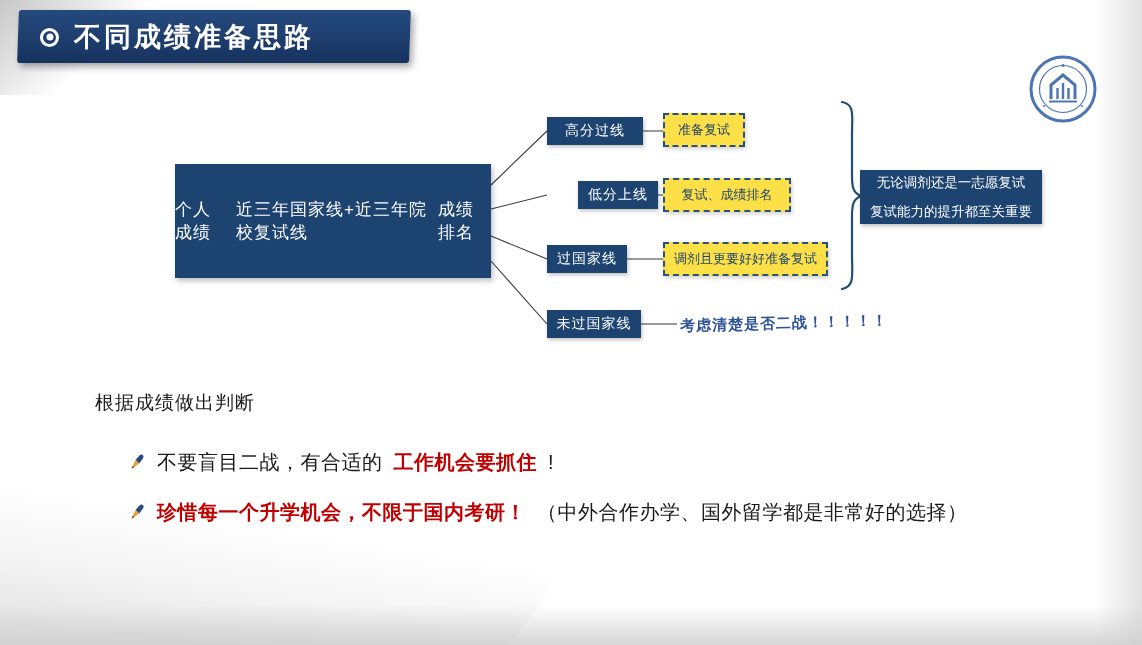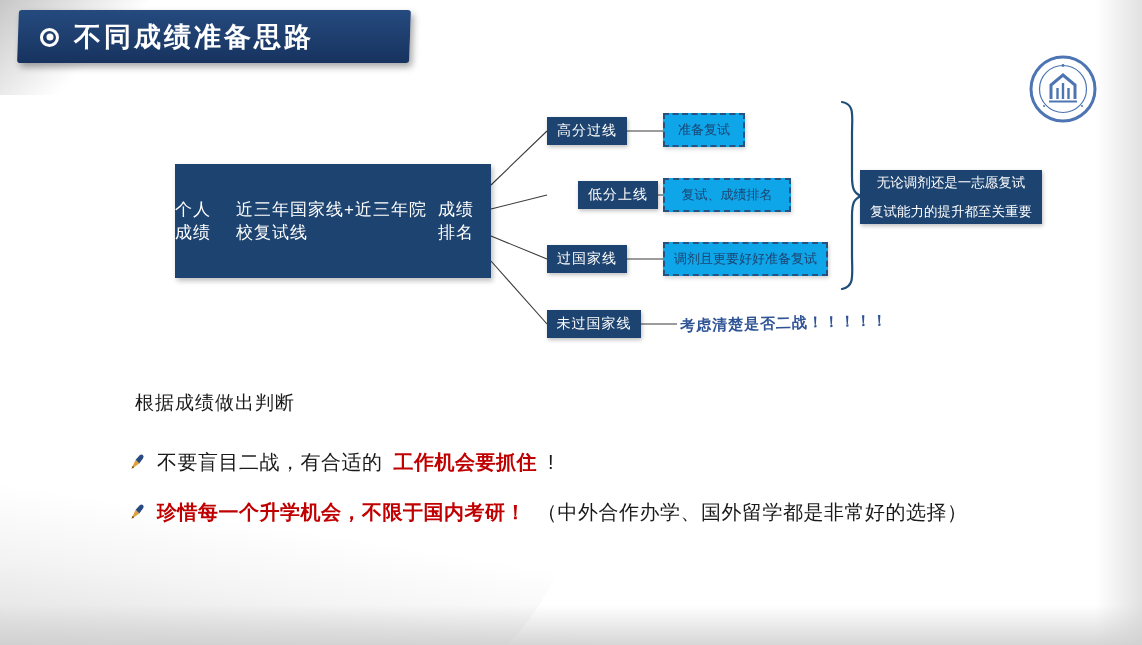--- a/index.html
+++ b/index.html
@@ -77,27 +77,27 @@
     display: flex; flex-direction: row; justify-content: center; align-items: center;
     gap: 8px; font-size: 17px; letter-spacing: 1px;
     box-shadow: 2px 3px 5px rgba(0,0,0,.25);
   }
   .branch {
     position: absolute; height: 28px; background: #1d4370; color: #fff;
     display: flex; align-items: center; justify-content: center;
     font-size: 14px; letter-spacing: 1px;
     box-shadow: 1px 2px 4px rgba(0,0,0,.25);
   }
-  .branch-1 { left: 547px; top: 117px; width: 80px; }
+  .branch-1 { left: 547px; top: 117px; width: 96px; }
   .branch-2 { left: 547px; top: 181px; width: 80px; margin-left: 31px; }
   .branch-3 { left: 547px; top: 245px; width: 80px; }
   .branch-4 { left: 547px; top: 310px; width: 94px; }
   .outcome {
     position: absolute; height: 34px;
-    background: #0ea5e9; border: 2px dashed #27527f; color: #1d4370;
+    background: #fde047; border: 2px dashed #27527f; color: #1d4370;
     display: flex; align-items: center; justify-content: center;
     font-size: 13px; padding: 0 9px; white-space: nowrap;
     box-shadow: 1px 2px 4px rgba(0,0,0,.18);
   }
   .outcome-1 { left: 663px; top: 113px; min-width: 82px; }
   .outcome-2 { left: 663px; top: 178px; min-width: 128px; }
   .outcome-3 { left: 663px; top: 242px; min-width: 160px; }
   .handnote {
     position: absolute; left: 680px; top: 314px;
     color: #2f5496; font-size: 15px; font-weight: 600; letter-spacing: 1px;
@@ -106,21 +106,21 @@
   .brace-note {
     position: absolute; left: 860px; top: 170px; width: 182px; height: 54px;
     background: #1d4370; color: #fff;
     display: flex; flex-direction: column; justify-content: center; align-items: center;
     gap: 11px; font-size: 13.5px; text-align: center;
     box-shadow: 1px 2px 4px rgba(0,0,0,.25);
   }
   
   .section-heading {
     position: absolute; left: 95px; top: 390px;
-    font-size: 19px; color: #1a1a1a; letter-spacing: 1px; margin-left: 40px;
+    font-size: 19px; color: #1a1a1a; letter-spacing: 1px;
   }
   .bullet-row {
     position: absolute; left: 128px;
     display: flex; align-items: center; gap: 11px;
     font-size: 20px; color: #1a1a1a; white-space: nowrap; letter-spacing: .5px;
   }
   .bullet-row-1 { top: 449px; }
   .bullet-row-2 { top: 499px; }
   .bullet-row .pen-icon { flex: 0 0 auto; width: 18px; height: 20px; }
   .red-bold { color: #c00000; font-weight: bold; }

